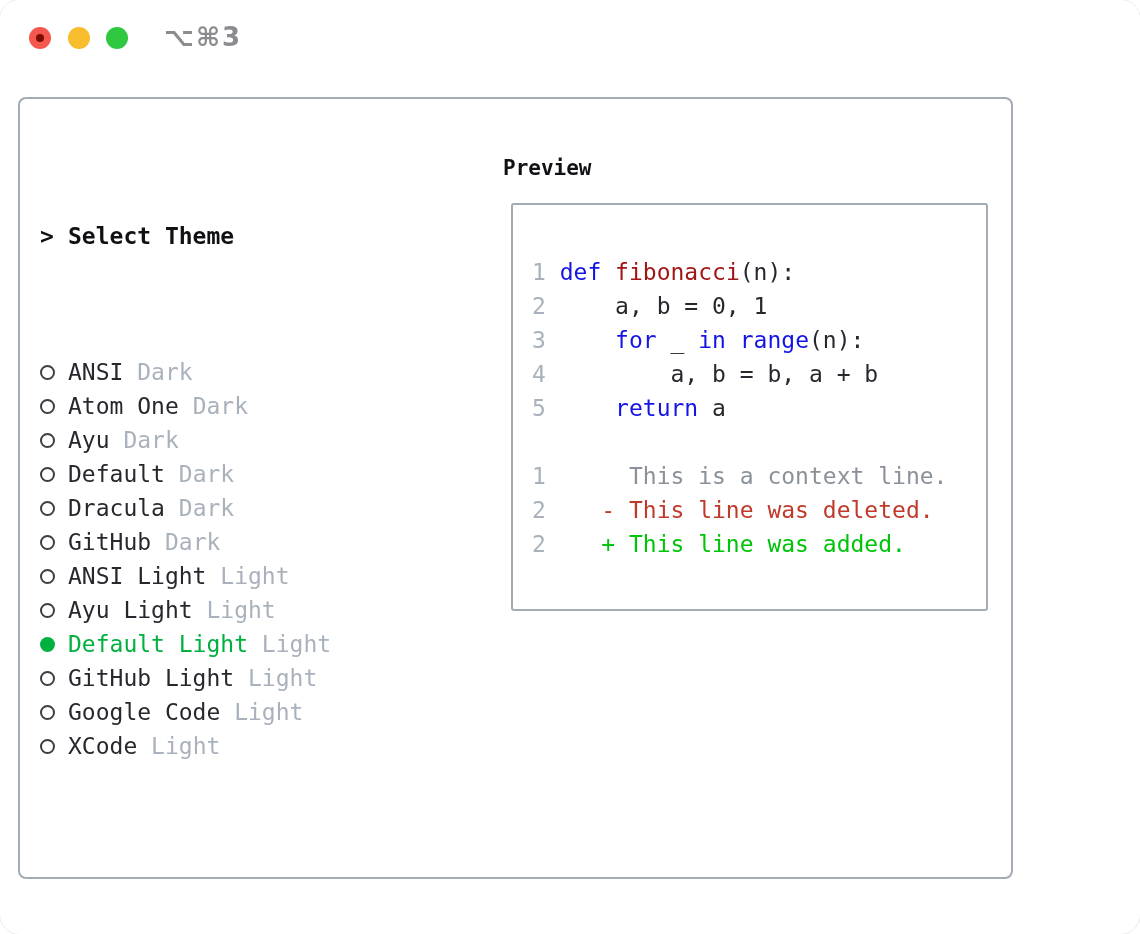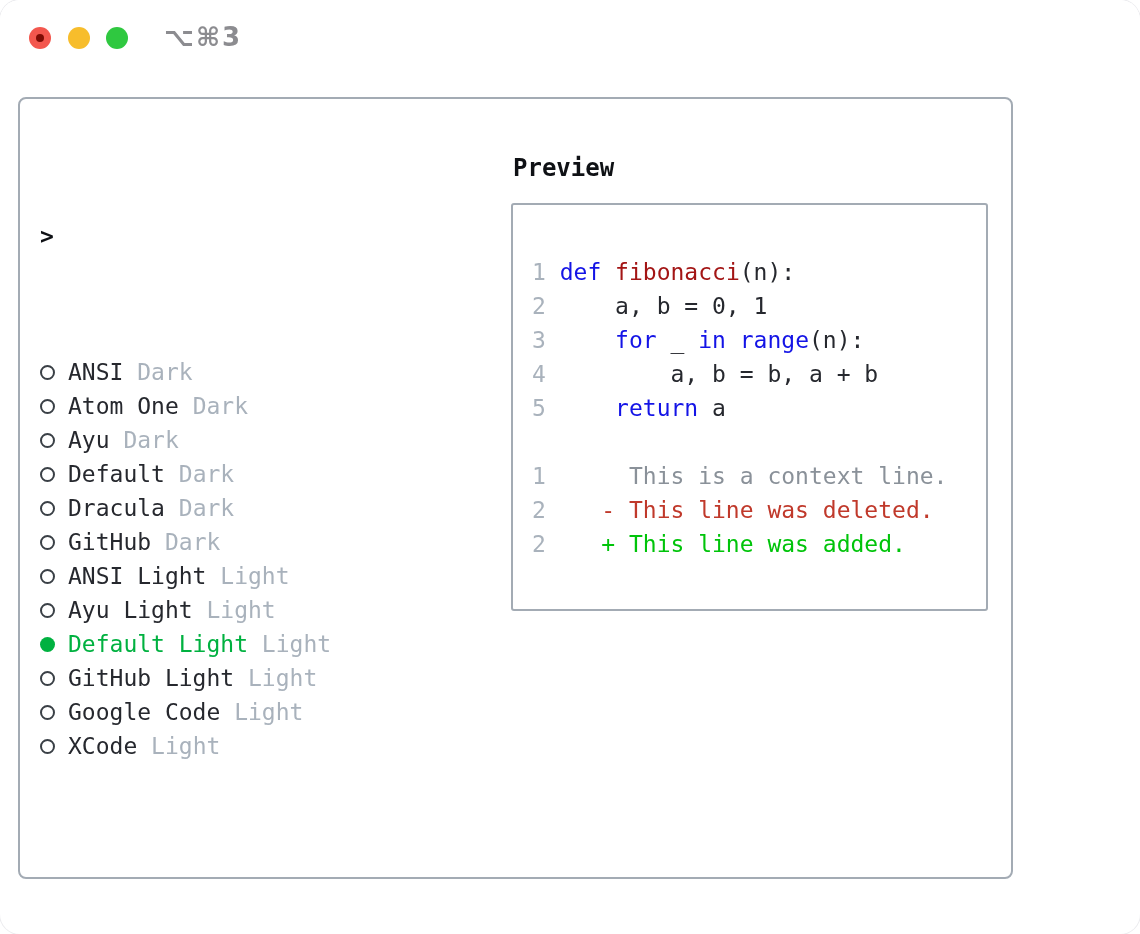--- a/index.html
+++ b/index.html
@@ -25,21 +25,21 @@
   }
   
   .left-col{position:absolute;left:20px;top:52px;font-size:23px;line-height:34px;white-space:pre;}
   .row{display:flex;align-items:center;height:34px;}
   .marker-col{width:28px;flex:0 0 28px;display:flex;align-items:center;}
   .radio{width:15px;height:15px;border-radius:50%;border:2px solid #3a4046;}
   .radio.sel{border:none;}
   .heading-txt{font-weight:bold;color:#0f1115;}
   .blank-row{height:34px;}
   
-  .preview-heading{position:absolute;left:493px;top:52px;height:34px;line-height:34px;font-size:24px;font-weight:bold;color:#0f1115;}
+  .preview-heading{position:absolute;left:483px;top:52px;height:34px;line-height:34px;font-size:21px;font-weight:bold;color:#0f1115;}
   .preview-box{
     position:absolute;left:491px;top:104px;width:477px;height:408px;
     border:2px solid #a3abb4;border-radius:3px;background:#ffffff;
   }
   .code{padding:50px 0 0 19px;font-size:23px;line-height:34px;white-space:pre;}
   .code-line{height:34px;}
 </style>
 </head>
 <body>
 
@@ -52,20 +52,21 @@
     <span class="traffic" style="left: 68px; background: rgb(247, 189, 44);"></span>
     <span class="traffic" style="left: 106px; background: rgb(47, 200, 64);"></span>
     <span class="win-title" style="color: rgb(140, 140, 144);">⌥⌘3</span>
   </div>
 
   <div class="panel" style="border-color: rgb(163, 171, 180);">
 
     <div class="left-col">
       <div class="row">
         <span class="marker-col heading-txt">&gt;</span>
+        <span class="heading-txt">Select Theme</span>
       </div>
 
       <div id="theme-list"><div class="row"><span class="marker-col"><span class="radio" style="border-color: rgb(58, 64, 70);"></span></span><span style="color: rgb(38, 40, 46);">ANSI</span><span style="color: rgb(169, 178, 188);"> Dark</span></div><div class="row"><span class="marker-col"><span class="radio" style="border-color: rgb(58, 64, 70);"></span></span><span style="color: rgb(38, 40, 46);">Atom One</span><span style="color: rgb(169, 178, 188);"> Dark</span></div><div class="row"><span class="marker-col"><span class="radio" style="border-color: rgb(58, 64, 70);"></span></span><span style="color: rgb(38, 40, 46);">Ayu</span><span style="color: rgb(169, 178, 188);"> Dark</span></div><div class="row"><span class="marker-col"><span class="radio" style="border-color: rgb(58, 64, 70);"></span></span><span style="color: rgb(38, 40, 46);">Default</span><span style="color: rgb(169, 178, 188);"> Dark</span></div><div class="row"><span class="marker-col"><span class="radio" style="border-color: rgb(58, 64, 70);"></span></span><span style="color: rgb(38, 40, 46);">Dracula</span><span style="color: rgb(169, 178, 188);"> Dark</span></div><div class="row"><span class="marker-col"><span class="radio" style="border-color: rgb(58, 64, 70);"></span></span><span style="color: rgb(38, 40, 46);">GitHub</span><span style="color: rgb(169, 178, 188);"> Dark</span></div><div class="row"><span class="marker-col"><span class="radio" style="border-color: rgb(58, 64, 70);"></span></span><span style="color: rgb(38, 40, 46);">ANSI Light</span><span style="color: rgb(169, 178, 188);"> Light</span></div><div class="row"><span class="marker-col"><span class="radio" style="border-color: rgb(58, 64, 70);"></span></span><span style="color: rgb(38, 40, 46);">Ayu Light</span><span style="color: rgb(169, 178, 188);"> Light</span></div><div class="row"><span class="marker-col"><span class="radio sel" style="border-color: rgb(58, 64, 70); background: rgb(0, 177, 64);"></span></span><span style="color: rgb(0, 177, 64);">Default Light</span><span style="color: rgb(169, 178, 188);"> Light</span></div><div class="row"><span class="marker-col"><span class="radio" style="border-color: rgb(58, 64, 70);"></span></span><span style="color: rgb(38, 40, 46);">GitHub Light</span><span style="color: rgb(169, 178, 188);"> Light</span></div><div class="row"><span class="marker-col"><span class="radio" style="border-color: rgb(58, 64, 70);"></span></span><span style="color: rgb(38, 40, 46);">Google Code</span><span style="color: rgb(169, 178, 188);"> Light</span></div><div class="row"><span class="marker-col"><span class="radio" style="border-color: rgb(58, 64, 70);"></span></span><span style="color: rgb(38, 40, 46);">XCode</span><span style="color: rgb(169, 178, 188);"> Light</span></div></div>
 
       <div class="blank-row"></div>
 
       
 
       
 

